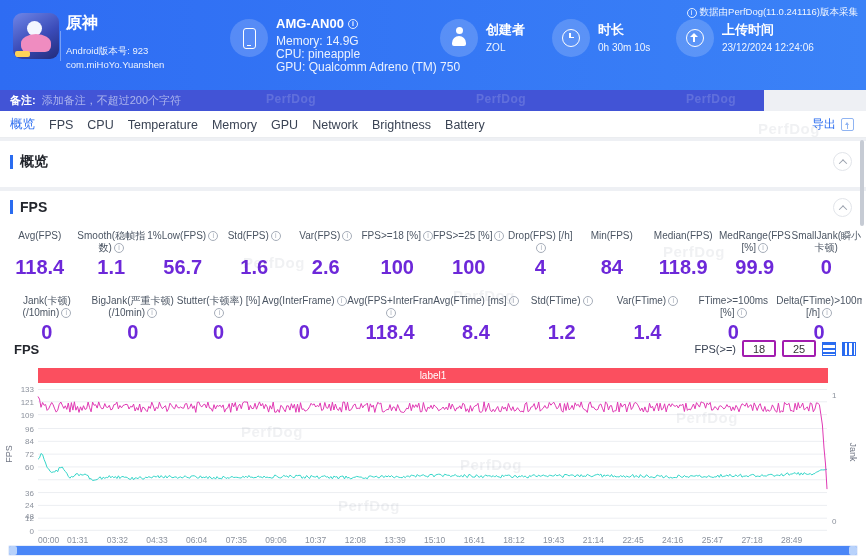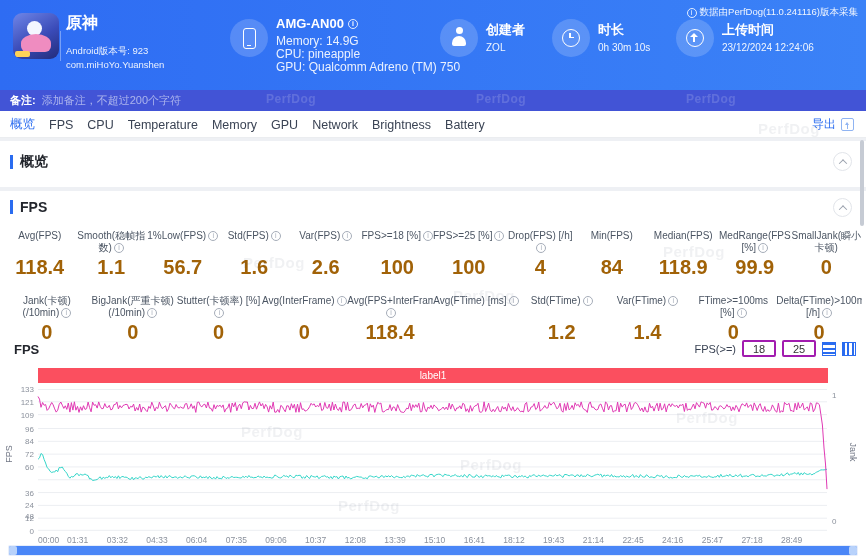--- a/index.html
+++ b/index.html
@@ -38,21 +38,21 @@
   .hlabel{position:absolute;font-size:13px;font-weight:bold;}
   .hvalue{position:absolute;font-size:10px;color:rgba(255,255,255,.92);}
   .creator-label{left:486px;top:21px;} .creator-value{left:486px;top:42px;}
   .duration-label{left:598px;top:21px;} .duration-value{left:598px;top:42px;}
   .upload-label{left:722px;top:21px;} .upload-value{left:722px;top:42px;}
 
   .info-i{display:inline-block;width:10px;height:10px;line-height:8px;border:1px solid #a6adb9;border-radius:50%;font-size:7px;color:#a6adb9;text-align:center;margin-left:2px;font-style:normal;vertical-align:1px;}
   .info-white{border-color:rgba(255,255,255,.85);color:#fff;margin-left:0;}
 
   
-  .remark{position:absolute;left:0;top:90px;width:866px;height:21px;background:#4254d6;display:flex;align-items:center;padding-left:10px;font-size:11px;}
+  .remark{position:absolute;left:0;top:90px;width:764px;height:21px;background:#4254d6;display:flex;align-items:center;padding-left:10px;font-size:11px;}
   .remark-label{color:#fff;font-weight:bold;margin-right:6px;}
   .remark-ph{color:rgba(255,255,255,.55);}
 
   
   .tabbar{position:absolute;left:0;top:111px;width:866px;height:27px;background:#fff;border-bottom:1px solid #ebedf0;}
   .tab-list{position:absolute;left:10px;top:0;height:27px;display:flex;align-items:center;gap:14px;}
   .tab{font-size:12.5px;color:#3a4354;cursor:pointer;white-space:nowrap;}
   .tab.active{color:#2a6cf0;}
   .export{position:absolute;right:12px;top:0;height:27px;display:flex;align-items:center;gap:5px;color:#2a6cf0;font-size:12px;cursor:pointer;}
   .export-icon{position:relative;display:inline-block;width:13px;height:13px;border:1px solid #90b4f2;border-radius:2px;}
@@ -68,21 +68,21 @@
   .sec-title{font-size:14px;font-weight:bold;color:#23262d;}
   .collapse-btn{position:absolute;right:14px;width:19px;height:19px;border:1px solid #e2e5ea;border-radius:50%;background:#fff;display:flex;align-items:center;justify-content:center;cursor:pointer;}
   .cb1{top:11px;} .cb2{top:7px;}
   .chev{width:6px;height:6px;border-top:1.5px solid #9aa1ad;border-right:1.5px solid #9aa1ad;transform:rotate(-45deg) translate(-1px,1px);}
 
   
   .mrow{position:absolute;left:4px;width:858px;display:flex;}
   .mrow1{top:39px;} .mrow2{top:104px;}
   .metric{flex:1;text-align:center;min-width:0;}
   .mlabel{font-size:10px;line-height:12px;height:24px;overflow:hidden;color:#4b5563;}
-  .mvalue{font-size:20px;font-weight:bold;color:#a16207;margin-top:2px;}
+  .mvalue{font-size:20px;font-weight:bold;color:#6d28d9;margin-top:2px;}
 
   
   .chart-label{position:absolute;left:14px;top:151px;font-size:13px;font-weight:bold;color:#23262d;}
   .controls{position:absolute;right:10px;top:149px;display:flex;align-items:center;gap:6px;}
   .thr-label{font-size:11px;color:#3a4354;}
   .thr-input{width:34px;height:17px;border:2px solid #a21caf;border-radius:2px;font-size:11px;text-align:center;color:#333;font-family:inherit;background:#fff;}
   .ctl-icon{display:inline-block;width:14px;height:14px;border:1px solid #2a6cf0;cursor:pointer;}
   .ctl-icon1{background:repeating-linear-gradient(180deg,#2a6cf0 0 2px,transparent 2px 4.5px);}
   .ctl-icon2{background:repeating-linear-gradient(90deg,#2a6cf0 0 2px,transparent 2px 4.5px);}
 
@@ -266,20 +266,21 @@
         <div class="metric">
           <div class="mlabel"><span>Avg(InterFrame)</span><span class="info-i">i</span></div>
           <div class="mvalue">0</div>
         </div>
         <div class="metric">
           <div class="mlabel"><span>Avg(FPS+InterFrame)</span><span class="info-i">i</span></div>
           <div class="mvalue">118.4</div>
         </div>
         <div class="metric">
           <div class="mlabel"><span>Avg(FTime) [ms]</span><span class="info-i">i</span></div>
+          <div class="mvalue">8.4</div>
         </div>
         <div class="metric">
           <div class="mlabel"><span>Std(FTime)</span><span class="info-i">i</span></div>
           <div class="mvalue">1.2</div>
         </div>
         <div class="metric">
           <div class="mlabel"><span>Var(FTime)</span><span class="info-i">i</span></div>
           <div class="mvalue">1.4</div>
         </div>
         <div class="metric">

